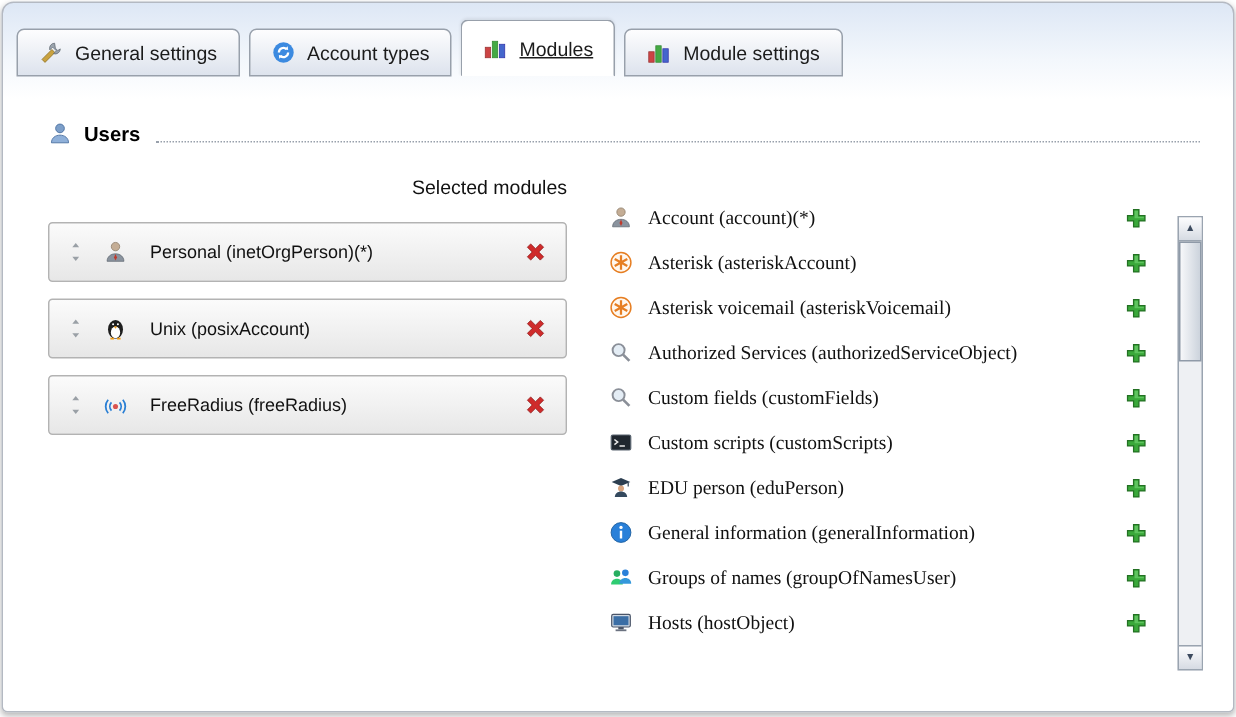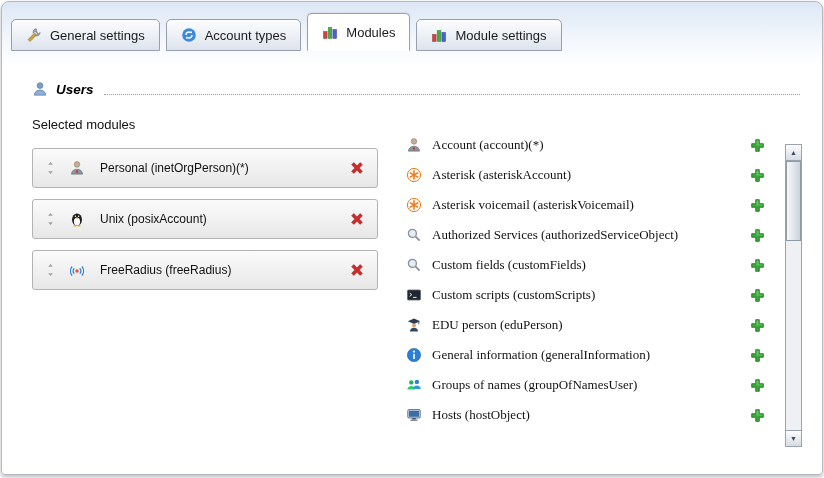--- a/index.html
+++ b/index.html
@@ -8,34 +8,34 @@
         border-radius:8px 8px 4px 4px;overflow:hidden;
         background:linear-gradient(180deg,#dde7f5 0px,#f3f7fc 38px,#ffffff 64px);
         box-shadow:0 2px 4px rgba(0,0,0,.28);}
 
   
   .tabs{display:flex;align-items:flex-end;gap:6px;padding:11px 12px 0 9px;}
   .tab{display:flex;align-items:center;gap:8px;border:1px solid #98a0ab;border-radius:5px 5px 0 0;
        background:linear-gradient(#fdfdfe,#dde3ed);padding:7px 14px;font-size:13px;color:#1b1b1b;
        cursor:pointer;white-space:nowrap;}
   .tab.active{background:#fff;border-bottom-color:#fff;padding-top:10px;padding-bottom:10px;
-       box-shadow:0 -1px 2px rgba(0,0,0,.07);}
+       box-shadow:0 -1px 2px rgba(0,0,0,.07);text-decoration:underline;}
   .ticon{width:16px;height:16px;flex:0 0 auto;}
 
   
-  .section-head{display:flex;align-items:center;margin:30px 22px 0 30px;font-style:italic;}
+  .section-head{display:flex;align-items:center;margin:30px 22px 0 30px;}
   .section-head .sicon{width:16px;height:16px;}
   .section-head .ttl{font-weight:bold;font-size:13.5px;color:#000;margin-left:8px;}
   .section-head .rule{flex:1;margin-left:10px;border-bottom:1px dotted #98a0ab;height:1px;position:relative;top:5px;}
 
   
   .cols{display:flex;margin:20px 20px 0 30px;}
   .col-head{font-size:13px;color:#111;}
 
-  .col-left{width:346px;flex:0 0 auto;}
+  .col-left{width:346px;flex:0 0 auto;text-align:right;}
   .sel-list{margin-top:16px;}
   .sel-item{display:flex;align-items:center;height:38px;border:1px solid #b3b3b3;border-radius:3px;
        background:linear-gradient(#fbfbfb,#e7e7e7);margin-bottom:11px;padding:0 12px;cursor:move;}
   .handle{width:11px;height:14px;margin-right:13px;flex:0 0 auto;}
   .mod-icon{width:16px;height:16px;flex:0 0 auto;}
   .sel-item .mod-icon{margin-right:15px;}
   .sel-item .lbl{font-size:12px;color:#111;}
   .del-btn{margin-left:auto;width:16px;height:16px;cursor:pointer;flex:0 0 auto;}
 
   .col-right{flex:1;margin-left:28px;display:flex;}

